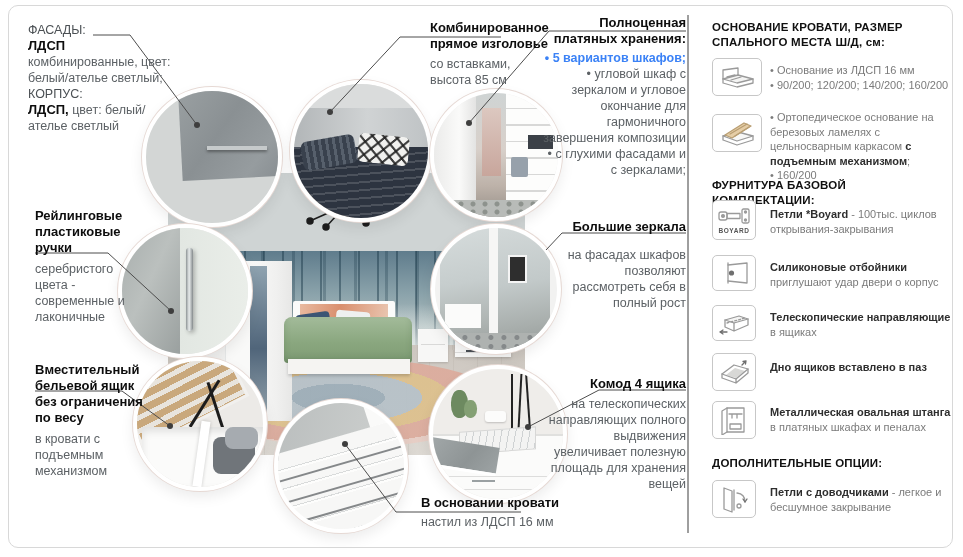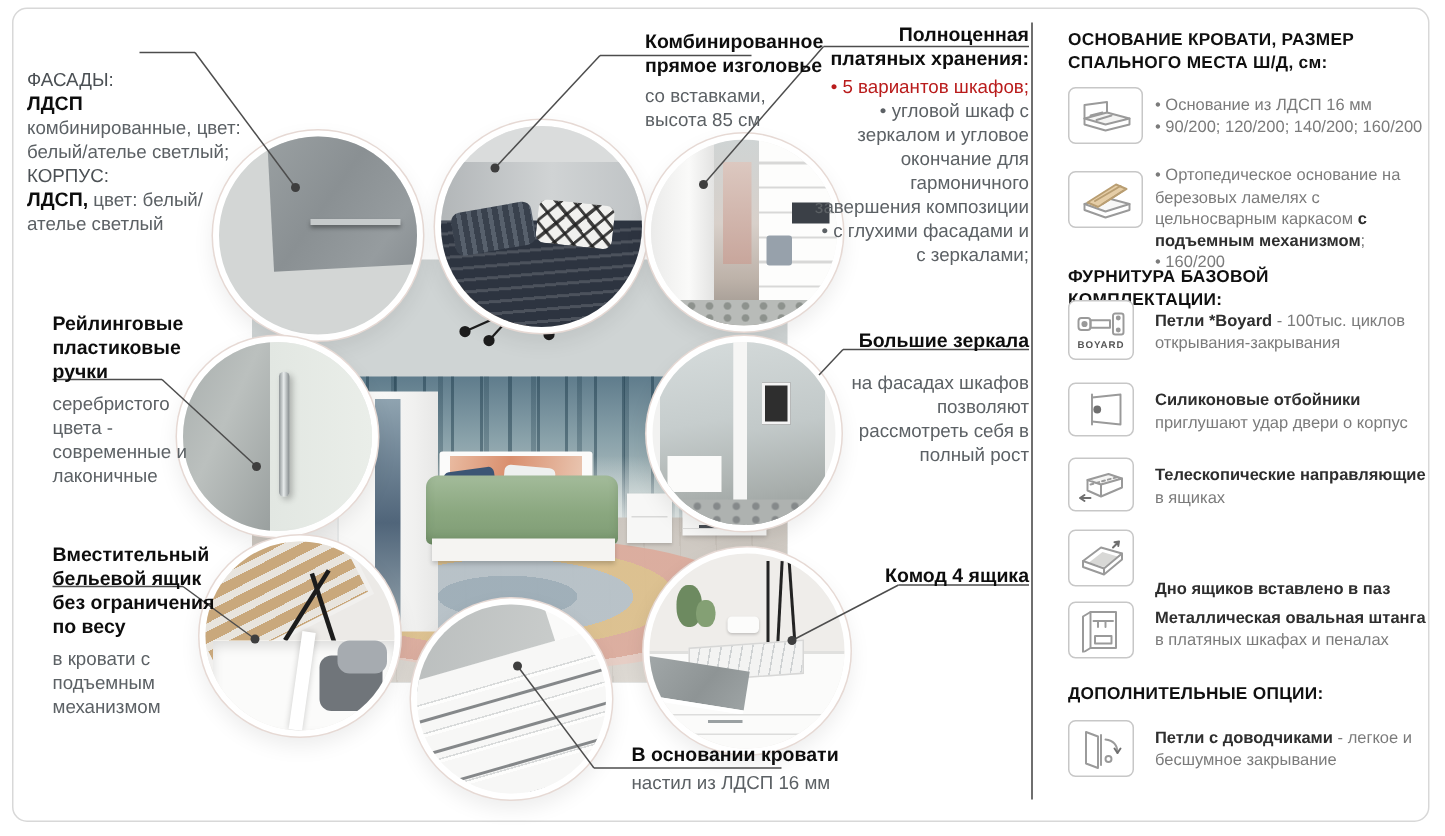--- a/index.html
+++ b/index.html
@@ -279,21 +279,21 @@
       <circle cx="197" cy="125" r="3"></circle>
         <circle cx="171" cy="311" r="3"></circle>
         <circle cx="170" cy="426" r="3"></circle>
       <circle cx="330" cy="112" r="3"></circle>
         <circle cx="469" cy="123" r="3"></circle>
         <circle cx="528" cy="427" r="3"></circle>
       <circle cx="345" cy="444" r="3"></circle>
     </g>
   </svg>
 
-  <div class="abs tb" style="left:18px;top:22px;width:152px;margin-top:23px;">
+  <div class="abs tb" style="left:28px;top:22px;width:152px;">
     <span class="lbl">ФАСАДЫ:</span><br>
     <span class="tt">ЛДСП</span><br>
     <span>комбинированные, цвет: белый/ателье светлый;</span><br>
     <span class="lbl">КОРПУС:</span><br>
     <span class="tt">ЛДСП,</span><span> цвет: белый/ателье светлый</span>
   </div>
 
   <div class="abs" style="left:35px;top:208px;width:112px;">
     <div class="tt">Рейлинговые пластиковые ручки</div>
     <div class="tb" style="margin-top:5px;">серебристого цвета - современные и лаконичные</div>
@@ -304,32 +304,33 @@
     <div class="tb" style="margin-top:5px;width:100px;">в кровати с подъемным механизмом</div>
   </div>
 
   <div class="abs" style="left:400px;top:20px;width:122px;margin-left:30px;">
     <div class="tt">Комбинированное прямое изголовье</div>
     <div class="tb" style="margin-top:4px;">со вставками, высота 85 см</div>
   </div>
 
   <div class="abs ra" style="left:540px;top:15px;width:146px;">
     <div class="tt">Полноценная платяных хранения:</div>
-    <div class="tb blt b" style="margin-top:3px;font-weight:400;color:#b91c1c;">• 5 вариантов шкафов;</div>
+    <div class="tb blt b" style="margin-top:3px;font-weight:700;color:#3b82f6;">• 5 вариантов шкафов;</div>
     <div class="tb blt">• угловой шкаф с зеркалом и угловое окончание для гармоничного завершения композиции</div>
     <div class="tb blt">• с глухими фасадами и с зеркалами;</div>
   </div>
 
   <div class="abs ra" style="left:555px;top:219px;width:131px;">
     <div class="tt">Большие зеркала</div>
     <div class="tb" style="margin-top:12px;">на фасадах шкафов позволяют рассмотреть себя в полный рост</div>
   </div>
 
   <div class="abs ra" style="left:545px;top:376px;width:141px;">
     <div class="tt">Комод 4 ящика</div>
+    <div class="tb" style="margin-top:4px;">на телескопических направляющих полного выдвижения увеличивает полезную площадь для хранения вещей</div>
   </div>
 
   <div class="abs" style="left:421px;top:495px;width:160px;">
     <div class="tt">В основании кровати</div>
     <div class="tb" style="margin-top:3px;">настил из ЛДСП 16 мм</div>
   </div>
 
   <div class="rp-h" style="left:712px;top:20px;width:228px;">ОСНОВАНИЕ КРОВАТИ, РАЗМЕР СПАЛЬНОГО МЕСТА Ш/Д, см:</div>
 
   <div class="icobox" style="left:712px;top:58px;width:48px;height:36px;">
@@ -401,21 +402,21 @@
   </div>
 
   <div class="icobox" style="left:712px;top:353px;width:42px;height:36px;">
     <svg class="ic" width="34" height="28" viewBox="0 0 34 28">
       <path d="M9 17 L18 10 L28 13 L19 20 Z" fill="#d8d8d6" stroke="none"></path>
       <path d="M5 16 L17 7 L31 11 L19 21 Z"></path>
       <path d="M5 16 L5 20 L19 25 L19 21 M31 11 L31 15 L19 25"></path>
       <path d="M29 3 L25 7 M29 3 L28.5 6 M29 3 L26 3.5" stroke="#6f6f6f"></path>
     </svg>
   </div>
-  <div class="rtxt" style="left:770px;top:386px;width:186px;">
+  <div class="rtxt" style="left:770px;top:360px;width:186px;">
     <span class="b">Дно ящиков вставлено в паз</span><span class="r"></span>
   </div>
 
   <div class="icobox" style="left:712px;top:401px;width:42px;height:36px;">
     <svg class="ic" width="32" height="30" viewBox="0 0 32 30">
       <rect x="9" y="3" width="17" height="24"></rect>
       <path d="M9 3 L4 6 L4 30 L9 27"></path>
       <path d="M11 9 L24 9 M14 9 L14 13 M19 9 L19 13"></path>
       <rect x="12" y="19" width="11" height="5"></rect>
     </svg>

